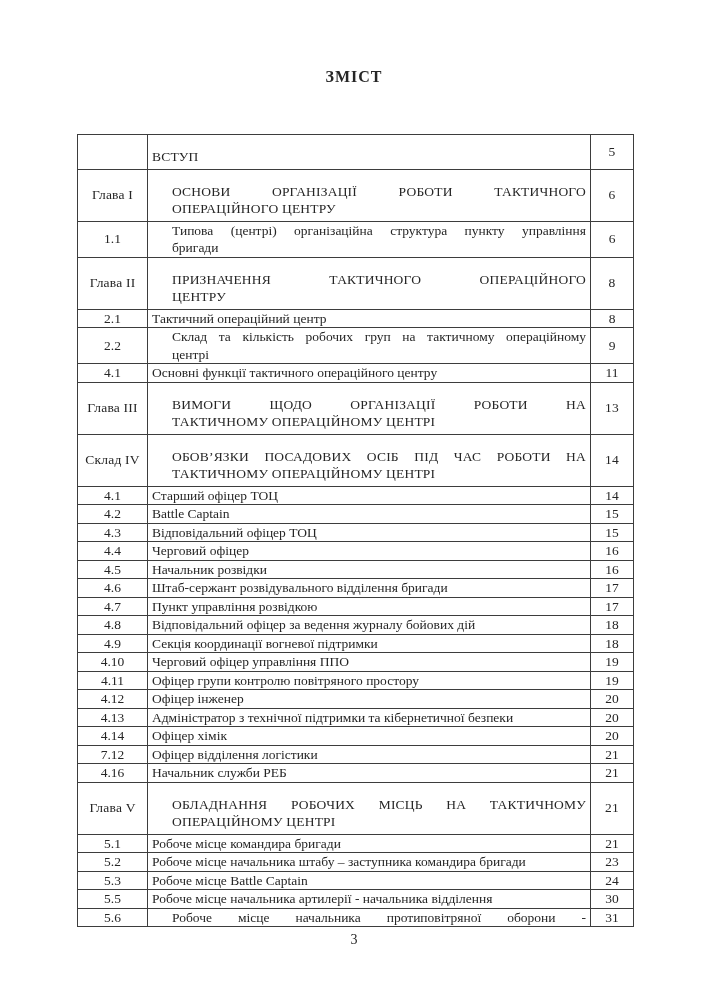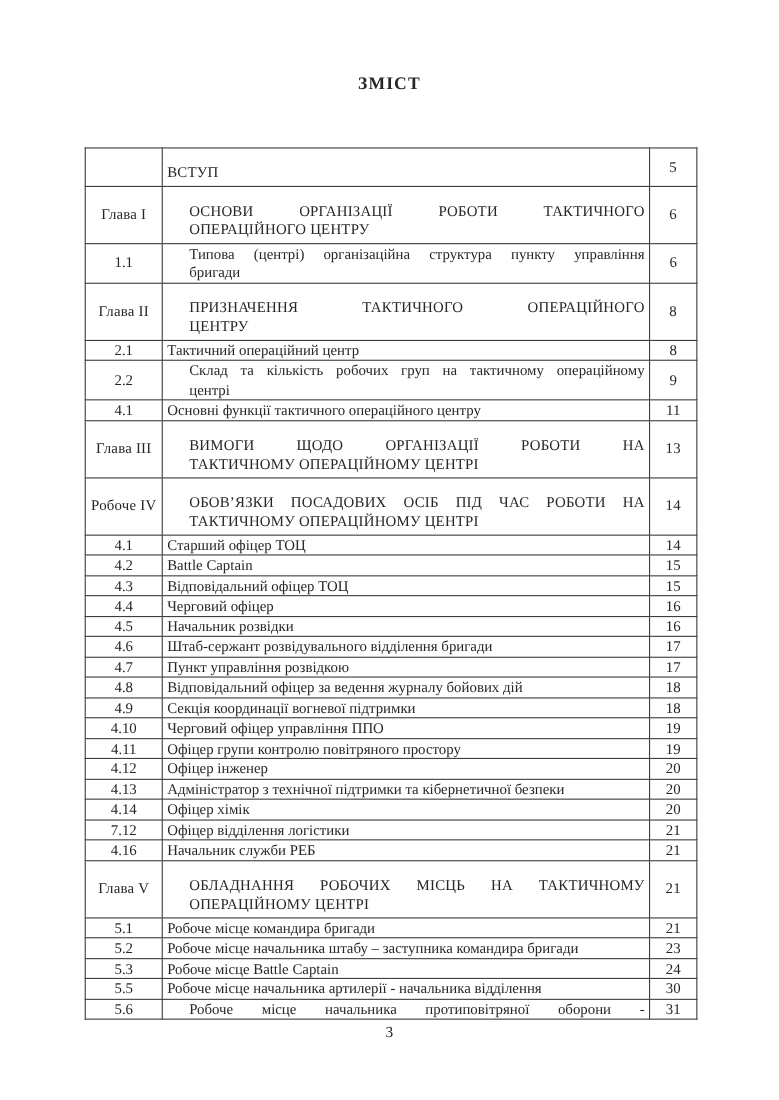--- a/index.html
+++ b/index.html
@@ -142,21 +142,21 @@
         </tr>
         <tr class="chapter">
           <td class="cell-label">Глава III</td>
           <td class="cell-title">
             <div class="line stretch">ВИМОГИ ЩОДО ОРГАНІЗАЦІЇ РОБОТИ НА</div>
             <div class="line">ТАКТИЧНОМУ ОПЕРАЦІЙНОМУ ЦЕНТРІ</div>
           </td>
           <td class="cell-page">13</td>
         </tr>
         <tr class="chapter">
-          <td class="cell-label">Робоче IV</td>
+          <td class="cell-label">Склад IV</td>
           <td class="cell-title">
             <div class="line stretch">ОБОВ’ЯЗКИ ПОСАДОВИХ ОСІБ ПІД ЧАС РОБОТИ НА</div>
             <div class="line">ТАКТИЧНОМУ ОПЕРАЦІЙНОМУ ЦЕНТРІ</div>
           </td>
           <td class="cell-page">14</td>
         </tr>
         <tr>
           <td class="cell-label">4.1</td>
           <td class="cell-title">Старший офіцер ТОЦ</td>
           <td class="cell-page">14</td>

